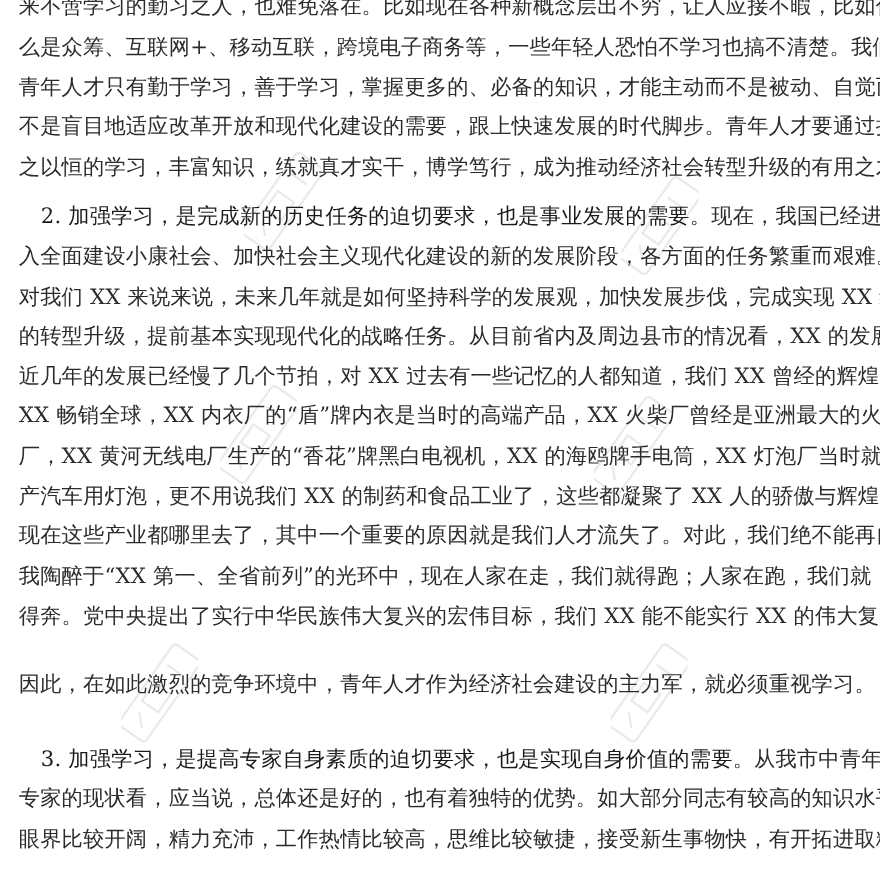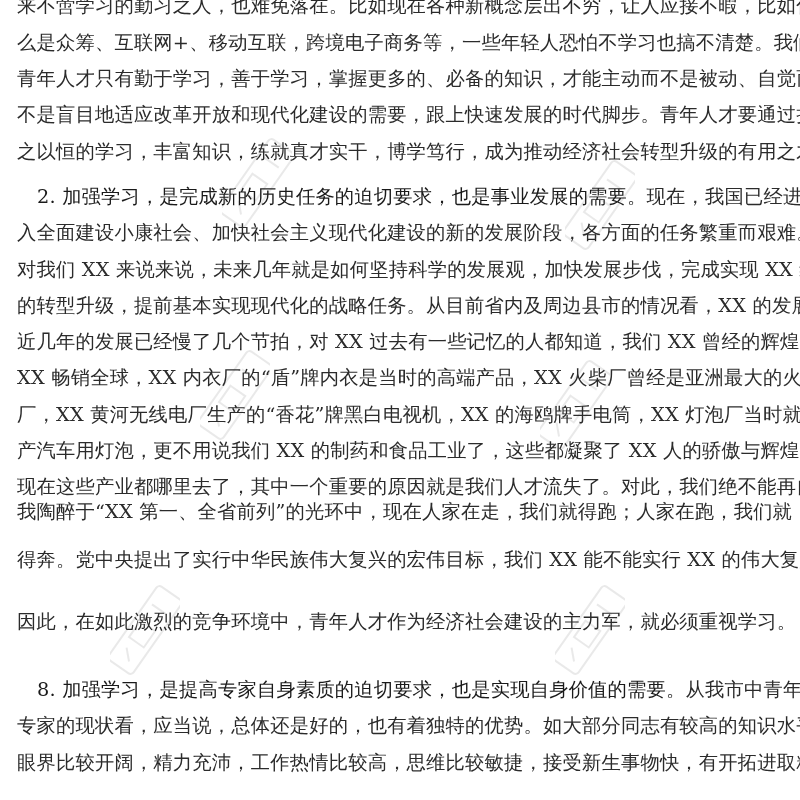--- a/index.html
+++ b/index.html
@@ -124,24 +124,24 @@
   <div>
     <div class="line indent" style="top:183px;"><span class="bold">2. 加强学习，是完成新的历史任务的迫切要求，也是事业发展的需要。</span><span>现在，我国已经进</span></div>
     <div class="line" style="top:219px;">入全面建设小康社会、加快社会主义现代化建设的新的发展阶段，各方面的任务繁重而艰难。</div>
     <div class="line" style="top:256px;">对我们 XX 来说来说，未来几年就是如何坚持科学的发展观，加快发展步伐，完成实现 XX 经济</div>
     <div class="line" style="top:292px;">的转型升级，提前基本实现现代化的战略任务。从目前省内及周边县市的情况看，XX 的发展</div>
     <div class="line" style="top:328px;">近几年的发展已经慢了几个节拍，对 XX 过去有一些记忆的人都知道，我们 XX 曾经的辉煌，XX、</div>
     <div class="line" style="top:364px;">XX 畅销全球，XX 内衣厂的“盾”牌内衣是当时的高端产品，XX 火柴厂曾经是亚洲最大的火柴</div>
     <div class="line" style="top:401px;">厂，XX 黄河无线电厂生产的“香花”牌黑白电视机，XX 的海鸥牌手电筒，XX 灯泡厂当时就生</div>
     <div class="line" style="top:437px;">产汽车用灯泡，更不用说我们 XX 的制药和食品工业了，这些都凝聚了 XX 人的骄傲与辉煌。可</div>
     <div class="line" style="top:473px;">现在这些产业都哪里去了，其中一个重要的原因就是我们人才流失了。对此，我们绝不能再自</div>
-    <div class="line" style="top:498px;">我陶醉于“XX 第一、全省前列”的光环中，现在人家在走，我们就得跑；人家在跑，我们就</div>
+    <div class="line" style="top:510px;">我陶醉于“XX 第一、全省前列”的光环中，现在人家在走，我们就得跑；人家在跑，我们就</div>
     <div class="line" style="top:546px;">得奔。党中央提出了实行中华民族伟大复兴的宏伟目标，我们 XX 能不能实行 XX 的伟大复兴。</div>
     <div class="line last" style="top:608px;">因此，在如此激烈的竞争环境中，青年人才作为经济社会建设的主力军，就必须重视学习。</div>
   </div>
 
   <div>
-    <div class="line indent" style="top:676px;"><span class="bold">8. 加强学习，是提高专家自身素质的迫切要求，也是实现自身价值的需要。</span><span>从我市中青年</span></div>
+    <div class="line indent" style="top:676px;"><span class="bold">3. 加强学习，是提高专家自身素质的迫切要求，也是实现自身价值的需要。</span><span>从我市中青年</span></div>
     <div class="line" style="top:712px;">专家的现状看，应当说，总体还是好的，也有着独特的优势。如大部分同志有较高的知识水平，</div>
     <div class="line" style="top:749px;">眼界比较开阔，精力充沛，工作热情比较高，思维比较敏捷，接受新生事物快，有开拓进取精</div>
   </div>
 
 </div>
 
 </body></html>

